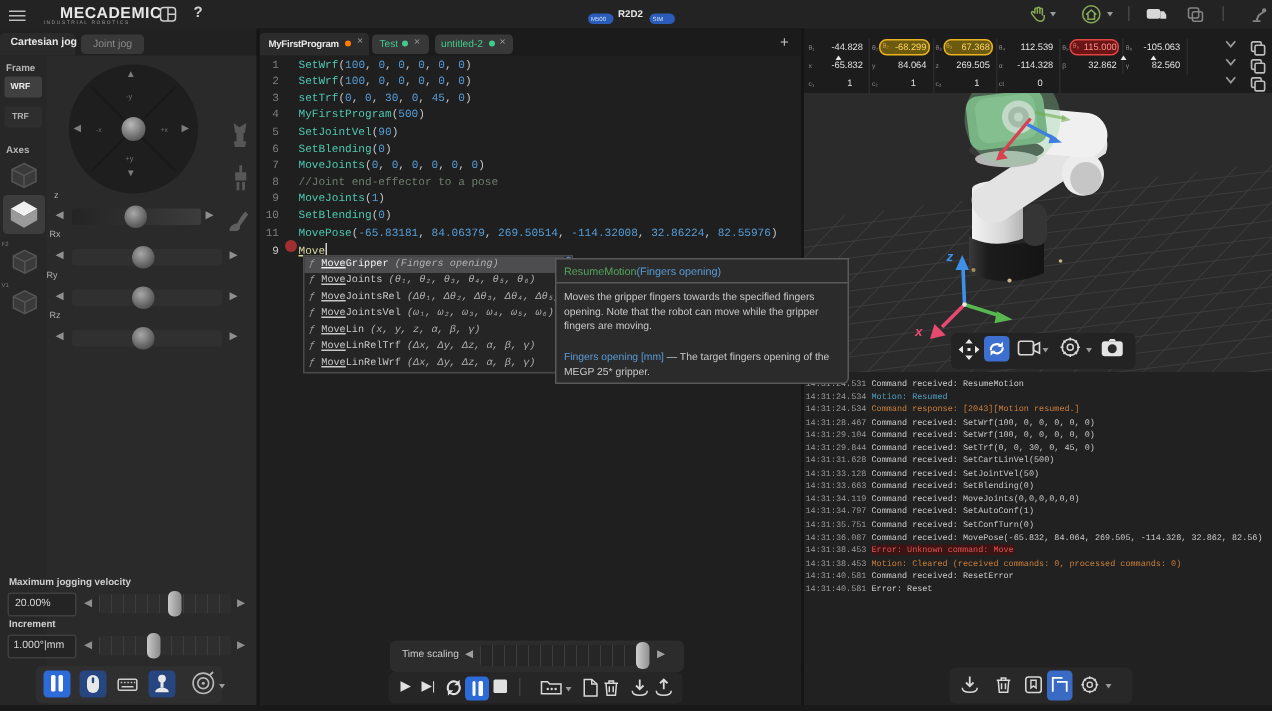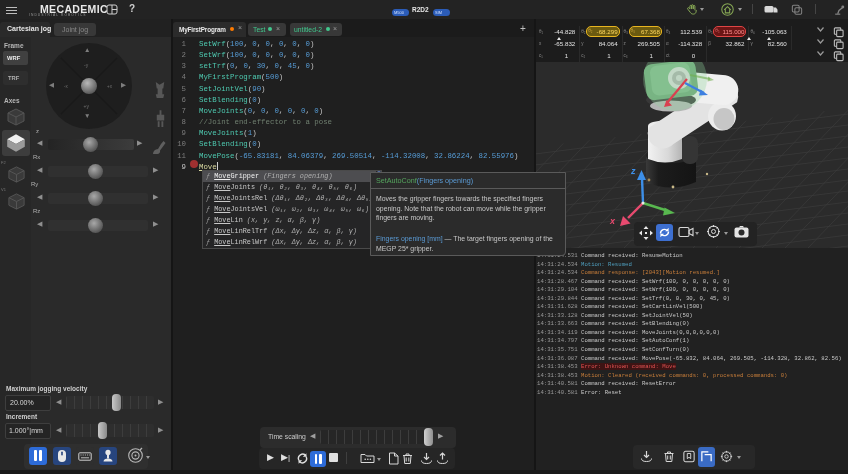--- a/index.html
+++ b/index.html
@@ -229,21 +229,21 @@
 <span style="color:#9a9a9a;font-style:italic;">ƒ </span><span style="color:#c8c8c8;"><u>Move</u>JointsVel</span><span style="color:#b0b0b0;font-style:italic;"> (ω₁, ω₂, ω₃, ω₄, ω₅, ω₆)</span>
 <span style="color:#9a9a9a;font-style:italic;">ƒ </span><span style="color:#c8c8c8;"><u>Move</u>Lin</span><span style="color:#b0b0b0;font-style:italic;"> (x, y, z, α, β, γ)</span>
 <span style="color:#9a9a9a;font-style:italic;">ƒ </span><span style="color:#c8c8c8;"><u>Move</u>LinRelTrf</span><span style="color:#b0b0b0;font-style:italic;"> (Δx, Δy, Δz, α, β, γ)</span>
 <span style="color:#9a9a9a;font-style:italic;">ƒ </span><span style="color:#c8c8c8;"><u>Move</u>LinRelWrf</span><span style="color:#b0b0b0;font-style:italic;"> (Δx, Δy, Δz, α, β, γ)</span>
 </div>
     </div>
   <div class="abs" style="left:377px;top:171px;width:4px;height:77px;background:#2d2d2d;"></div>
   <div class="abs" style="left:377px;top:171px;width:4px;height:36px;background:#5a74b4;border-radius:2px;"></div>
 
   <div class="abs" style="left:370px;top:172px;width:196px;height:84px;background:#2b2b2b;border:1px solid #5a5a5a;border-radius:0 0 4px 0;box-sizing:border-box;z-index:20;"></div>
-  <div class="abs" style="left:376px;top:176px;font-size:7.2px;z-index:21;"><span style="color:#55a55e;">SetAutoConf</span><span style="color:#5b9bd5;">(Fingers opening)</span></div>
+  <div class="abs" style="left:376px;top:176px;font-size:7.2px;z-index:21;"><span style="color:#55a55e;">ResumeMotion</span><span style="color:#5b9bd5;">(Fingers opening)</span></div>
   <div class="abs" style="left:371px;top:188px;width:194px;height:1px;background:#5a5a5a;z-index:21;"></div>
   <div class="abs" style="left:376px;top:194px;width:188px;font-size:6.9px;line-height:9.7px;color:#c8c8c8;z-index:21;">Moves the gripper fingers towards the specified fingers opening. Note that the robot can move while the gripper fingers are moving.</div>
   <div class="abs" style="left:376px;top:234px;width:183px;font-size:6.9px;line-height:9.7px;color:#c8c8c8;z-index:21;"><span style="color:#5b9bd5;">Fingers opening [mm]</span> — The target fingers opening of the MEGP 25* gripper.</div>
 
   <div class="abs" style="left:260px;top:427px;width:196px;height:21px;background:#2c2c2c;border-radius:4px;"></div>
   <div class="abs" style="left:268px;top:433px;font-size:6.8px;color:#cccccc;">Time scaling</div>
   <div class="abs" style="left:310px;top:432px;font-size:7px;color:#9f9f9f;">◀</div>
   <div class="abs ticks" style="left: 320px; top: 430px; width: 112px; height: 14px; background: repeating-linear-gradient(90deg, rgb(61, 61, 61) 0px, rgb(61, 61, 61) 1px, transparent 1px, transparent 8px) rgb(38, 38, 38); border-radius: 2px;"></div>
   <div class="abs" style="left:424px;top:428px;width:9px;height:18px;border-radius:4px;background:linear-gradient(90deg,#d0d0d0,#8f8f8f);"></div>
   <div class="abs" style="left:438px;top:432px;font-size:7px;color:#9f9f9f;">▶</div>

